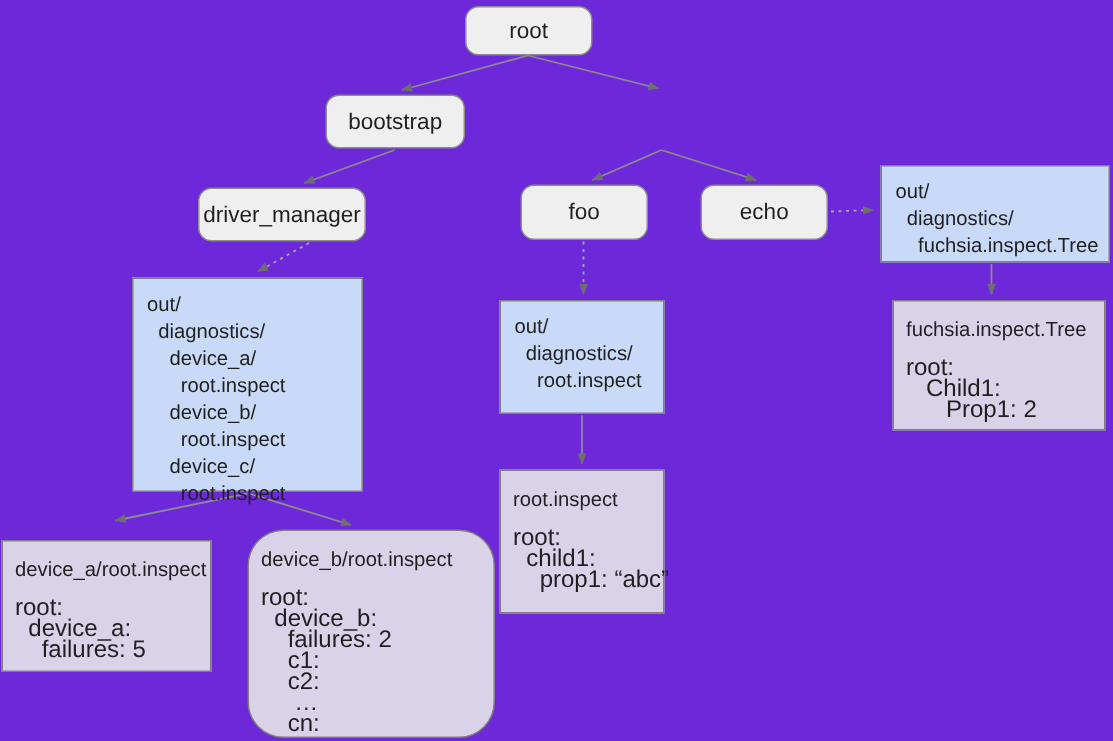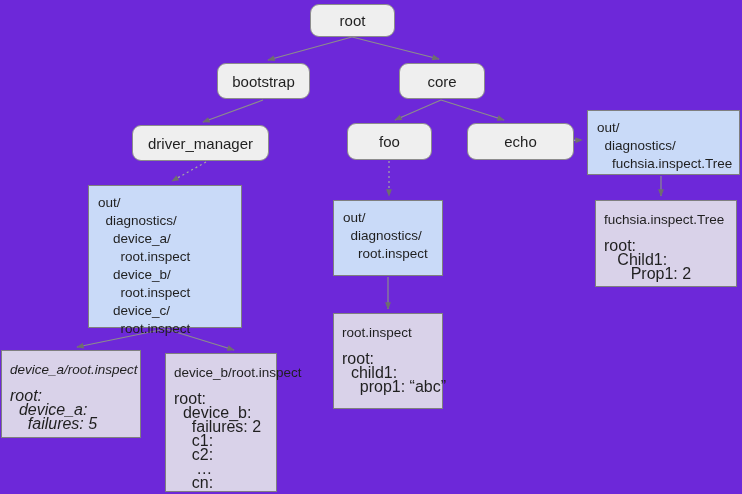--- a/index.html
+++ b/index.html
@@ -99,30 +99,27 @@
       <path d="M554,141 L582,140" marker-end="url(#arrow)"></path>
     </g>
   </svg>
 
   <div class="node" style="left:310px; top:4px; width:85px; height:33px;">
     <span>root</span>
   </div>
   <div class="node" style="left:217px; top:63px; width:93px; height:36px;">
     <span>bootstrap</span>
   </div>
-  <div class="node" style="left:399px; top:63px; width:86px; height:36px;">
-    <span>core</span>
-  </div>
-  <div class="node" style="left:132px; top:125px; width:137px; height:36px;">
+  <div class="node" style="left:132px; top:125px; width:112px; height:36px;">
     <span>driver_manager</span>
   </div>
   <div class="node" style="left:347px; top:123px; width:85px; height:37px;text-align:center;">
     <span>foo</span>
   </div>
-  <div class="node" style="left:467px; top:123px; width:107px; height:37px;">
+  <div class="node" style="left:467px; top:123px; width:85px; height:37px;">
     <span>echo</span>
   </div>
 
   <div class="outbox" style="left:88px; top:185px; width:154px; height:143px;">
     <pre>out/
   diagnostics/
     device_a/
       root.inspect
     device_b/
       root.inspect
@@ -133,27 +130,27 @@
     <pre>out/
   diagnostics/
     root.inspect</pre>
   </div>
   <div class="outbox" style="left:587px; top:110px; width:153px; height:65px;">
     <pre>out/
   diagnostics/
     fuchsia.inspect.Tree</pre>
   </div>
 
-  <div class="inspectbox" style="left:1px; top:350px; width:140px; height:88px;font-style:italic;">
+  <div class="inspectbox" style="left:1px; top:360px; width:140px; height:88px;">
     <div class="title">device_a/root.inspect</div>
     <pre>root:
   device_a:
     failures: 5</pre>
   </div>
-  <div class="inspectbox" style="left:165px; top:353px; width:112px; height:139px;">
+  <div class="inspectbox" style="left:165px; top:353px; width:165px; height:139px;border-radius:24px;">
     <div class="title">device_b/root.inspect</div>
     <pre>root:
   device_b:
     failures: 2
     c1:
     c2:
      …
     cn:</pre>
   </div>
   <div class="inspectbox" style="left:333px; top:313px; width:110px; height:96px;">

